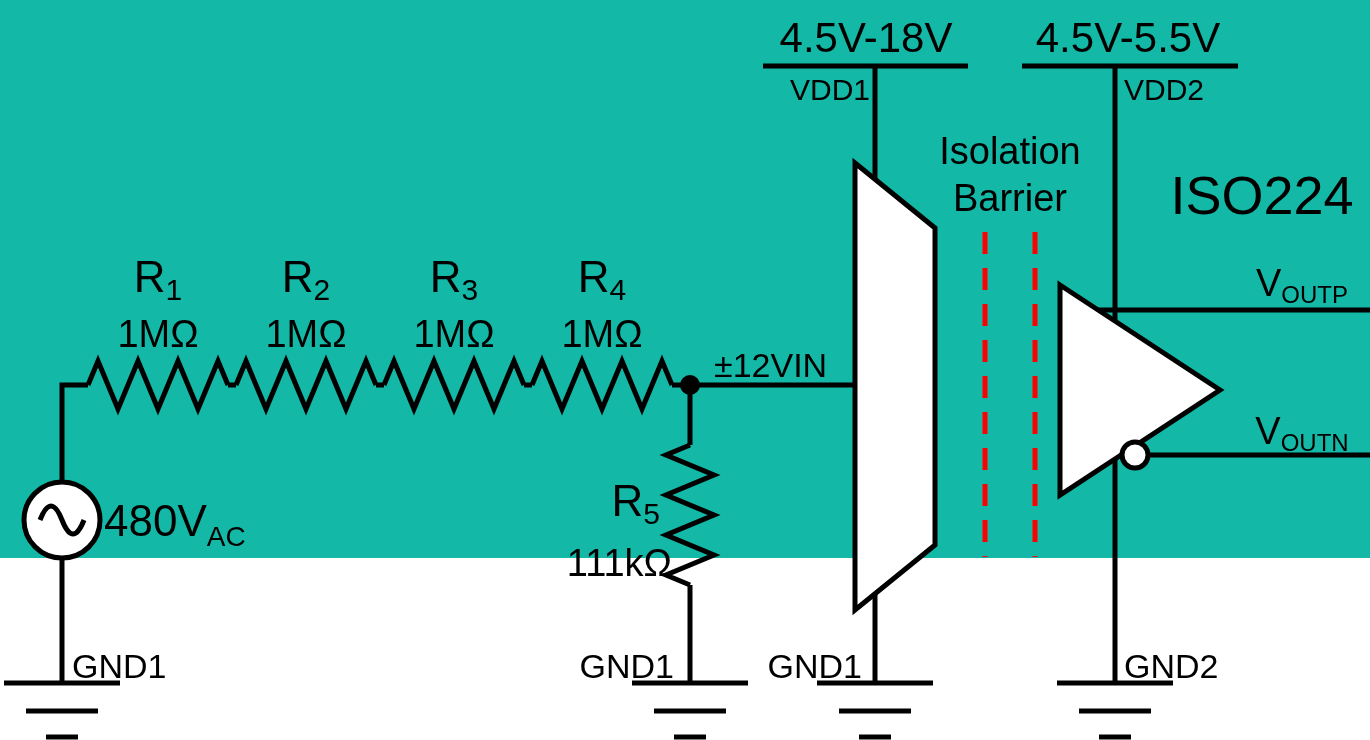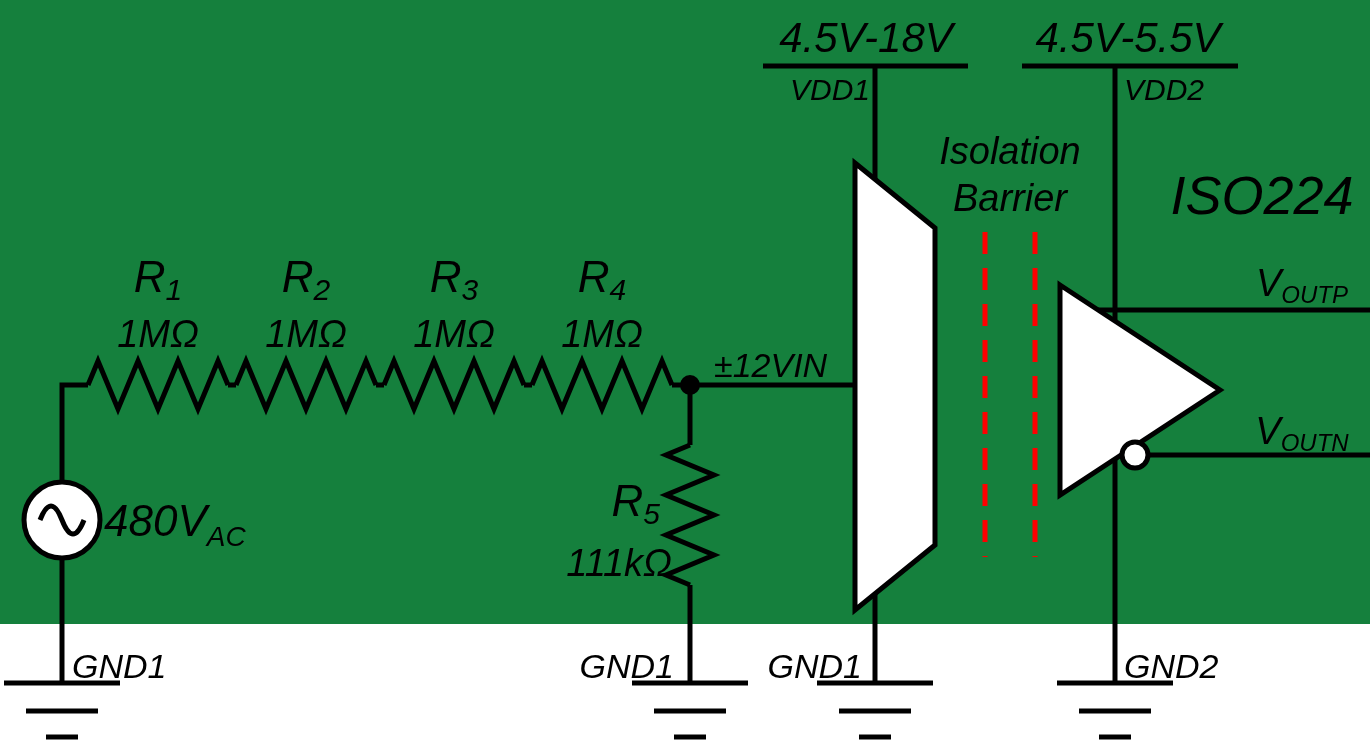--- a/index.html
+++ b/index.html
@@ -5,24 +5,23 @@
   html, body {
     margin: 0;
     padding: 0;
     width: 1370px;
     height: 740px;
     background: #ffffff;
     overflow: hidden;
   }
   .canvas {
     width: 1370px;
-    height: 624px;
+    height: 558px;
     position: relative;
-    background: #15803d;
-    font-style: italic;
+    background: #14b8a6;
   }
   svg { display: block; }
   text {
     fill: #000000;
     font-family: "Liberation Sans", sans-serif;
   }
 </style>
 </head>
 <body>
 

